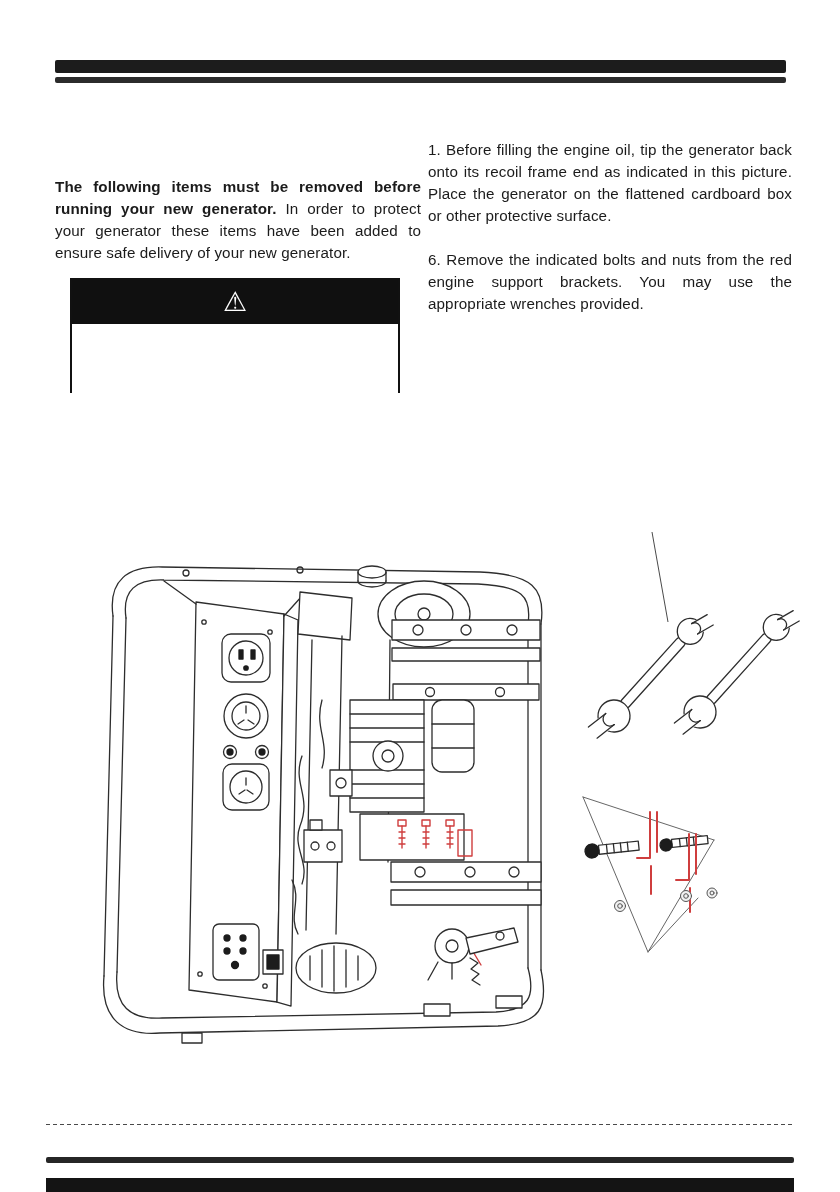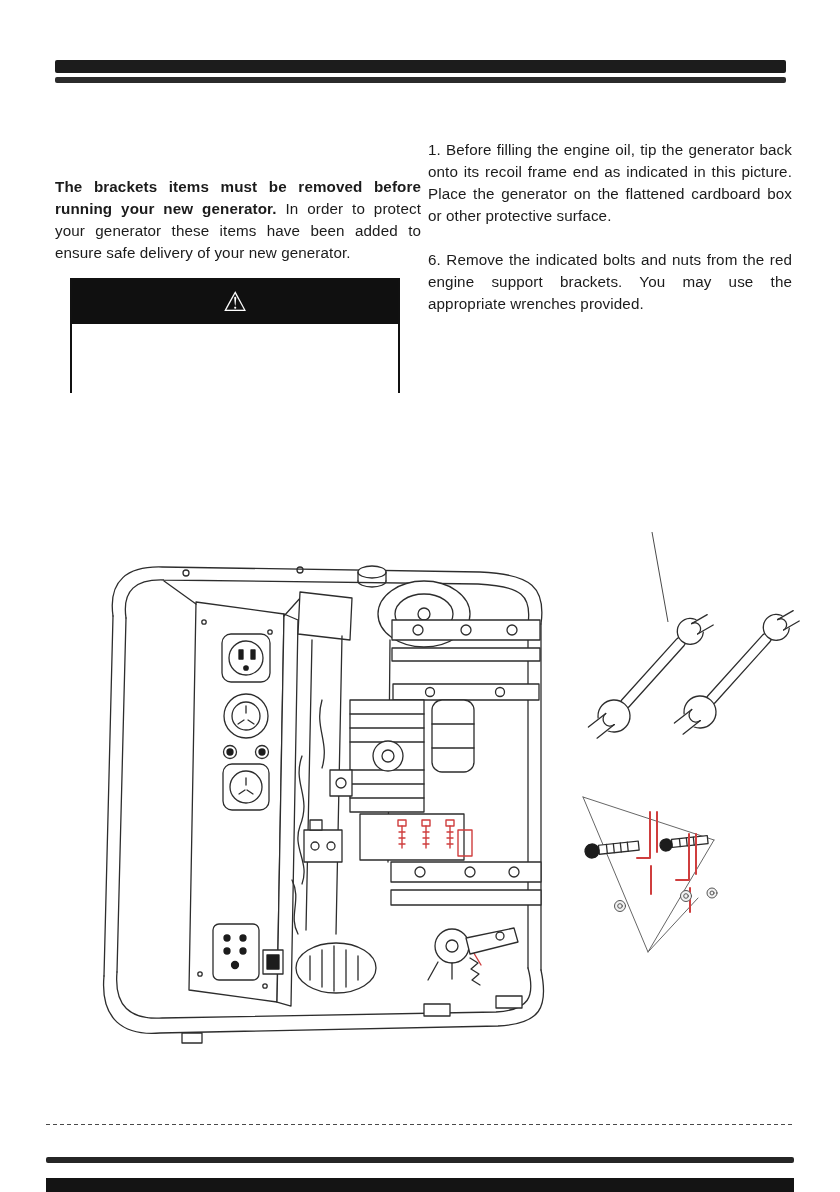--- a/index.html
+++ b/index.html
@@ -36,21 +36,21 @@
 </style>
 </head>
 <body>
 
 <div class="page">
 
   <div class="rule rule-top-thick"></div>
   <div class="rule rule-top-thin"></div>
 
   <div class="col col-left">
-    <p><span class="b">The brackets items must be removed before running your new generator.</span> <span>In order to protect your generator these items have been added to ensure safe delivery of your new generator.</span></p>
+    <p><span class="b">The following items must be removed before running your new generator.</span> <span>In order to protect your generator these items have been added to ensure safe delivery of your new generator.</span></p>
   </div>
 
   <div class="warning-box">
     <div class="warning-head">
       <span class="warning-icon">⚠</span>
     </div>
     <div class="warning-body"></div>
   </div>
 
   <div class="col col-right">

